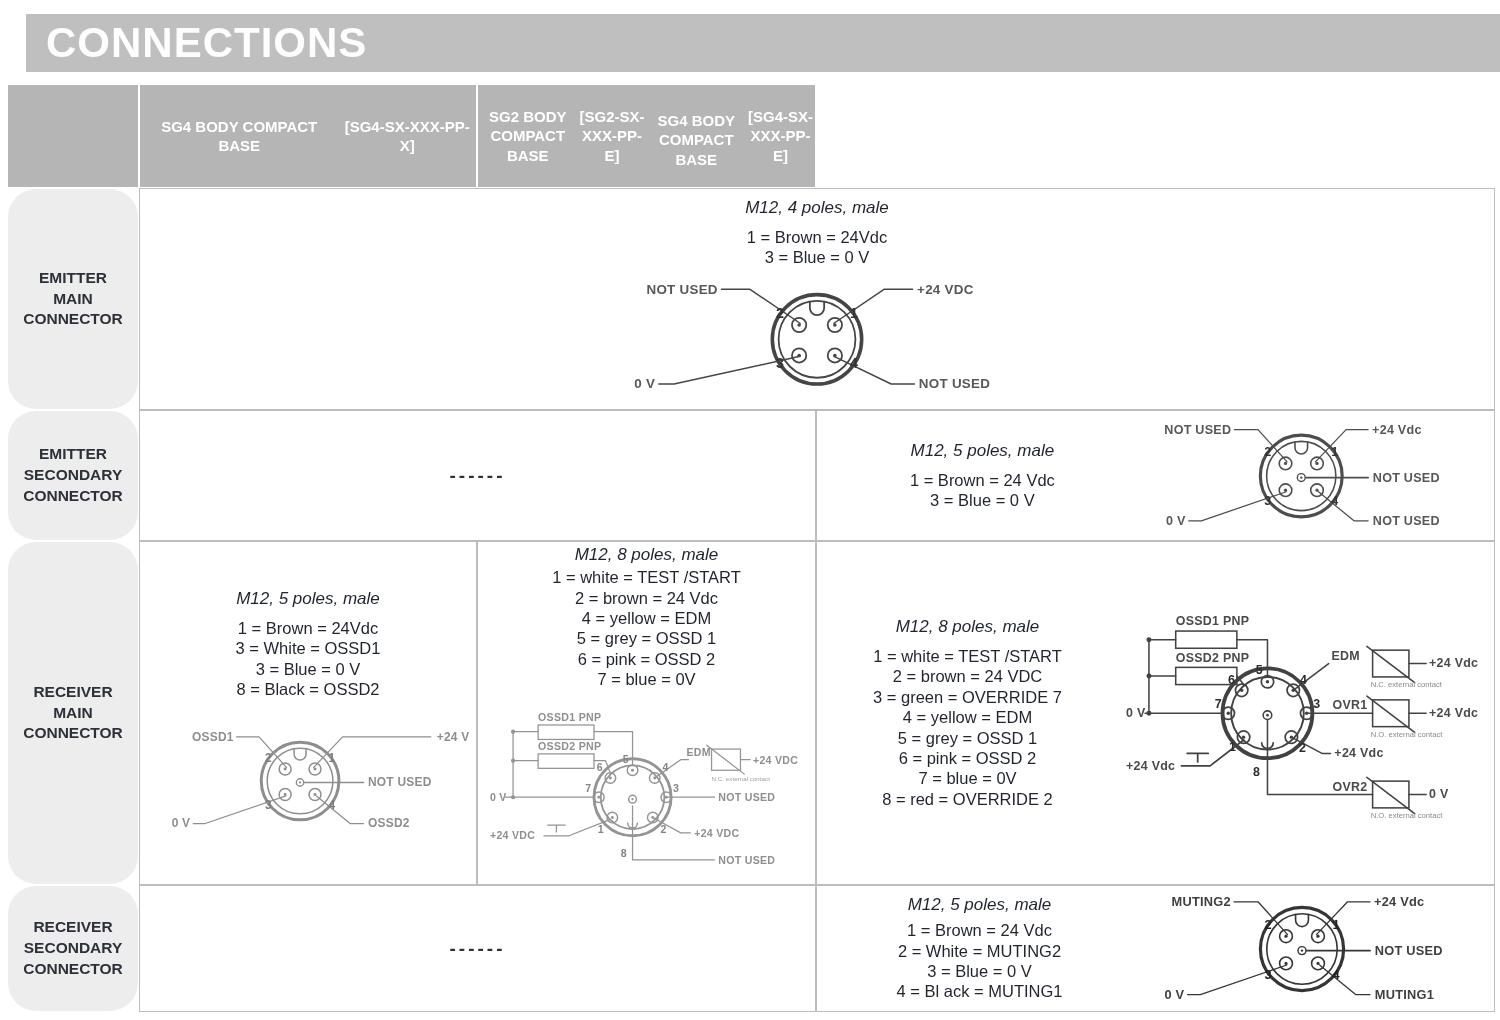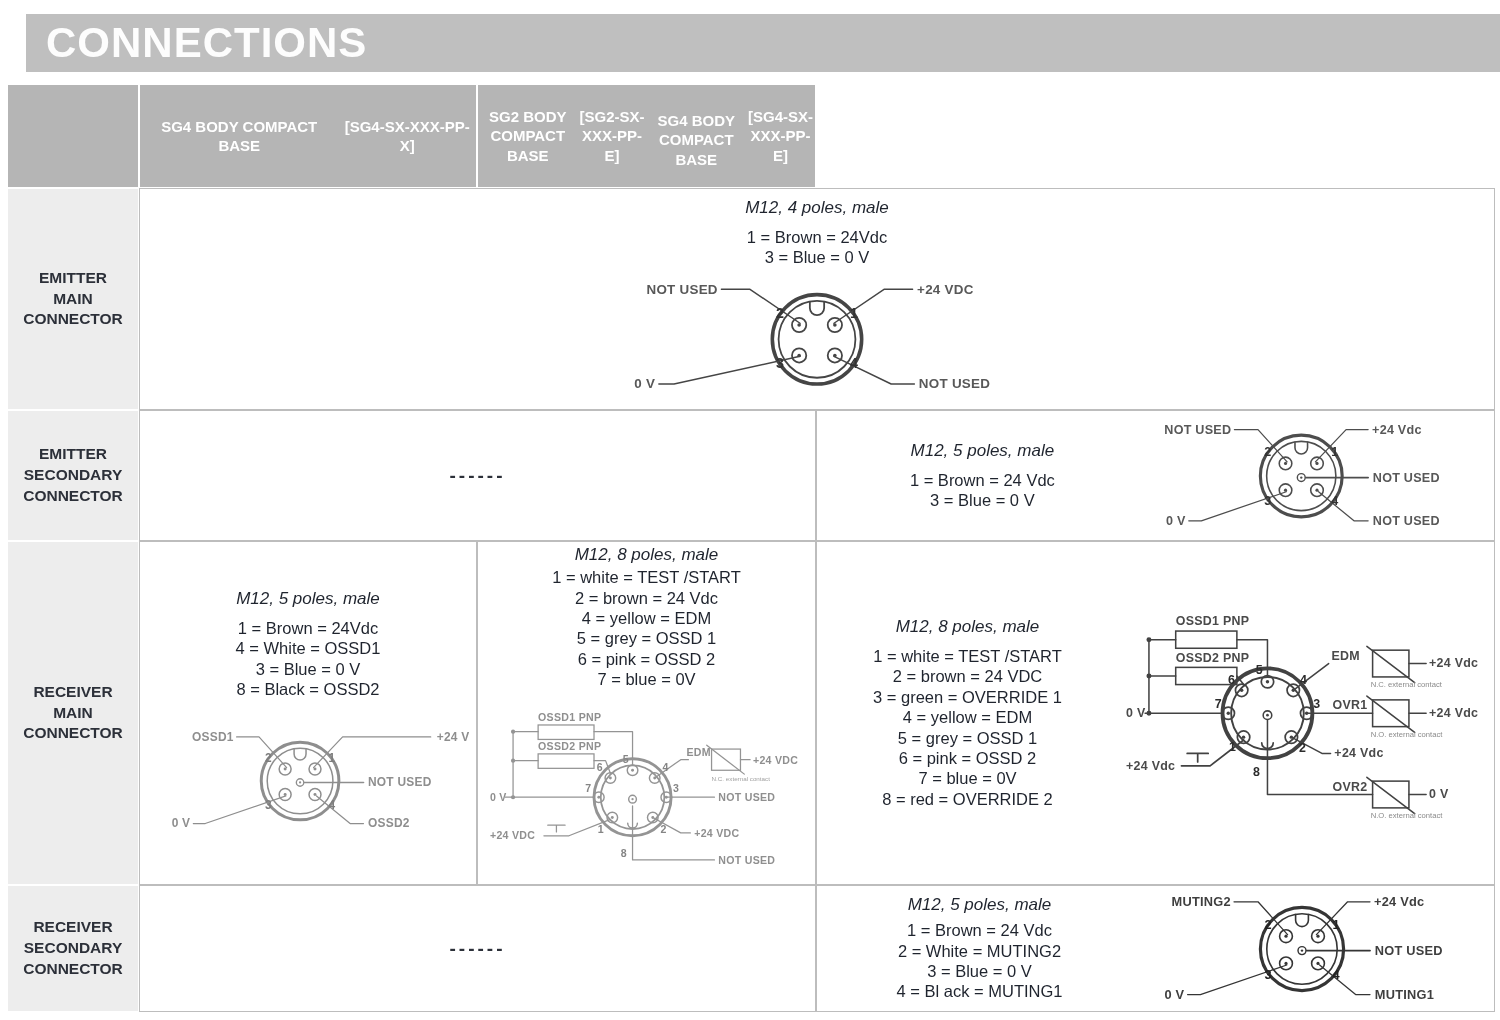--- a/index.html
+++ b/index.html
@@ -8,21 +8,21 @@
   .titlebar{position:absolute;left:26px;top:14px;width:1480px;height:58px;background:#bfbfbf;
             display:flex;align-items:center;}
   .titlebar span{color:#fdfdfd;font-weight:bold;font-size:42px;letter-spacing:1px;padding-left:20px;}
   .tbl{position:absolute;left:8px;top:85px;display:grid;
        grid-template-columns:130px 336px 337px 337px 338px;
        grid-template-rows:102px 220px 129px 342px 125px;gap:2px;}
   .hdr{background:#b5b5b5;color:#fff;font-weight:bold;font-size:15px;line-height:1.3;
        display:flex;justify-content:center;align-items:center;text-align:center;}
   .hgap{margin-top:8px;}
   .rowhdr{background:#ededed;color:#2c3039;font-weight:bold;font-size:15.5px;line-height:1.35;
-       display:flex;flex-direction:column;justify-content:center;align-items:center;text-align:center;}
+       display:flex;flex-direction:column;justify-content:center;align-items:center;text-align:center;border-radius:28px;}
   .wcell{background:#fff;box-shadow:0 0 0 1px #bdbdbd;display:flex;}
   .colc{flex-direction:column;align-items:center;justify-content:center;}
   .rowf{flex-direction:row;align-items:center;justify-content:center;gap:8px;}
   .tblock{display:flex;flex-direction:column;align-items:center;width:300px;}
   .type{font-size:17px;color:#1f242e;margin-bottom:9px;font-style:italic;}
   .pl{font-size:16.5px;color:#1f242e;line-height:1.24;text-align:left;}
   .dashes{font-size:19px;font-weight:bold;letter-spacing:3px;color:#2c3039;}
   
   .diag .ln{fill:none;stroke:var(--dc,#4a4a4a);stroke-linecap:round;stroke-linejoin:round;}
   .diag .dot{fill:var(--dc,#4a4a4a);stroke:none;}
@@ -138,21 +138,21 @@
 
     <div class="rowhdr" style="grid-column:1;grid-row:4">
       <div>RECEIVER</div>
       <div>MAIN</div>
       <div>CONNECTOR</div>
     </div>
 
     <div class="wcell colc" style="grid-column:2;grid-row:4">
       <div class="type">M12, 5 poles, male</div>
       <div class="pl">1 = Brown = 24Vdc</div>
-      <div class="pl">4 = White = OSSD1</div>
+      <div class="pl">3 = White = OSSD1</div>
       <div class="pl">3 = Blue = 0 V</div>
       <div class="pl">8 = Black = OSSD2</div>
       <svg class="diag" viewBox="0 0 430 150" style="height:112px;margin-top:26px;--dc:#8e8e8e;--lc:#8e8e8e;--nc:#7d7d7d">
         <circle class="ln" cx="205" cy="75" r="52" stroke-width="4"></circle>
         <circle class="ln" cx="205" cy="75" r="44" stroke-width="2"></circle>
         <path class="ln" d="M197 32 v7 a8 8 0 0 0 16 0 v-7" stroke-width="2"></path>
         <circle class="ln" cx="185" cy="59" r="8" stroke-width="2"></circle>
           <circle class="dot" cx="185" cy="59" r="2"></circle>
         <circle class="ln" cx="225" cy="59" r="8" stroke-width="2"></circle>
           <circle class="dot" cx="225" cy="59" r="2"></circle>
@@ -243,21 +243,21 @@
         <text class="lbl" x="2" y="146" font-size="11">+24 VDC</text>
         <text class="lbl" x="239" y="172" font-size="11">NOT USED</text>
       </svg>
     </div>
 
     <div class="wcell rowf" style="grid-column:4/6;grid-row:4">
       <div class="tblock">
         <div class="type">M12, 8 poles, male</div>
         <div class="pl">1 = white = TEST /START</div>
         <div class="pl">2 = brown = 24 VDC</div>
-        <div class="pl">3 = green = OVERRIDE 1</div>
+        <div class="pl">3 = green = OVERRIDE 7</div>
         <div class="pl">4 = yellow = EDM</div>
         <div class="pl">5 = grey = OSSD 1</div>
         <div class="pl">6 = pink = OSSD 2</div>
         <div class="pl">7 = blue = 0V</div>
         <div class="pl">8 = red = OVERRIDE 2</div>
       </div>
       <svg class="diag" viewBox="0 0 385 260" style="width:368px;--dc:#424242;--lc:#4a4a4a;--nc:#2c2c2c;--cc:#8a8a8a">
         <text class="lbl" x="52" y="38" font-size="13">OSSD1 PNP</text>
         <rect class="bx" x="52" y="44" width="64" height="18" stroke-width="1.6"></rect>
         <text class="lbl" x="52" y="76" font-size="13">OSSD2 PNP</text>

